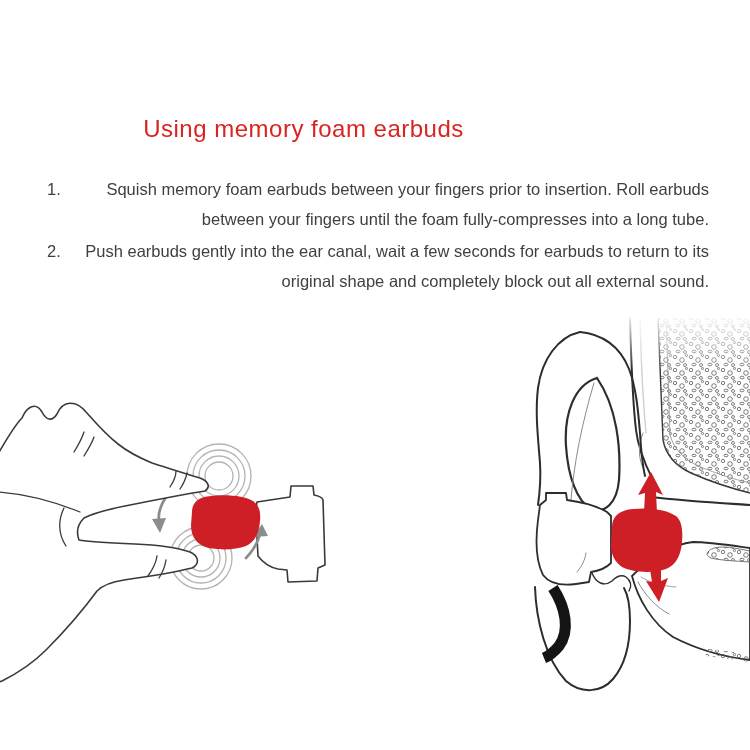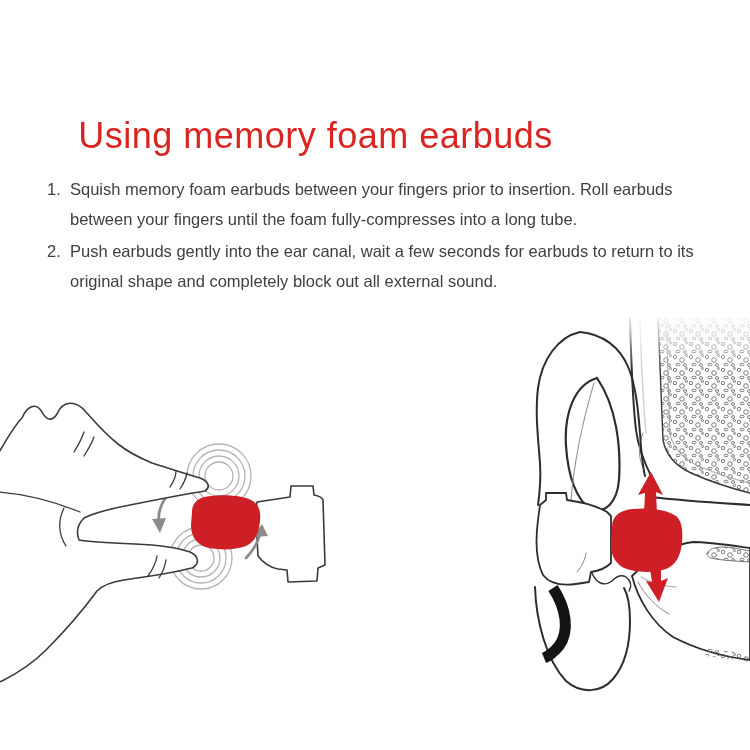--- a/index.html
+++ b/index.html
@@ -1,26 +1,26 @@
 <!DOCTYPE html>
 <html style="--background: #ffffff; --title-red: #d92420; --foam-red: #ce1f27; --text-gray: #3f3f3f; --line-dark: #3a3a3a; --ring-gray: #b3b3b3; --arrow-gray: #8c8c8c; --cable-black: #141414; --bone-stipple: #5a5a5a;"><head>
 <meta charset="utf-8">
 <style>
   html,body{margin:0;padding:0;background:#fff;}
   .canvas{position:relative;width:750px;height:750px;overflow:hidden;
           background:var(--background,#fff);
           font-family:"Liberation Sans", sans-serif;}
-  .title{position:absolute;top:116px;left:12px;width:607px;text-align:center;
-         font-size:36px;line-height:1.1;font-weight:400;letter-spacing:0.5px;
+  .title{position:absolute;top:116px;left:0;width:607px;text-align:center;
+         font-size:24px;line-height:1.1;font-weight:400;letter-spacing:0.5px;
          color:var(--title-red,#d92420);}
   .steps{position:absolute;top:174px;left:47px;width:662px;
          font-size:16.5px;line-height:30px;color:var(--text-gray,#3f3f3f);}
   .step{display:flex;margin-bottom:2px;}
   .num{width:23px;flex:none;}
-  .txt{flex:1;max-width:645px;}
+  .txt{flex:1;max-width:645px;text-align:right;}
   .fig{position:absolute;}
   #fig-left{left:0;top:390px;}
   #fig-right{left:480px;top:315px;}
   .outline{fill:none;stroke:var(--line-dark,#3a3a3a);stroke-width:1.6;
            stroke-linecap:round;stroke-linejoin:round;}
   .ring{fill:none;stroke:var(--ring-gray,#b3b3b3);stroke-width:1.3;}
   .garrow{fill:none;stroke:var(--arrow-gray,#8c8c8c);stroke-width:2.8;stroke-linecap:round;}
   .ghead{fill:var(--arrow-gray,#8c8c8c);stroke:none;}
   .red{fill:var(--foam-red,#ce1f27);stroke:none;}
   .earline{fill:none;stroke:#2d2d2d;stroke-width:2;stroke-linecap:round;stroke-linejoin:round;}

